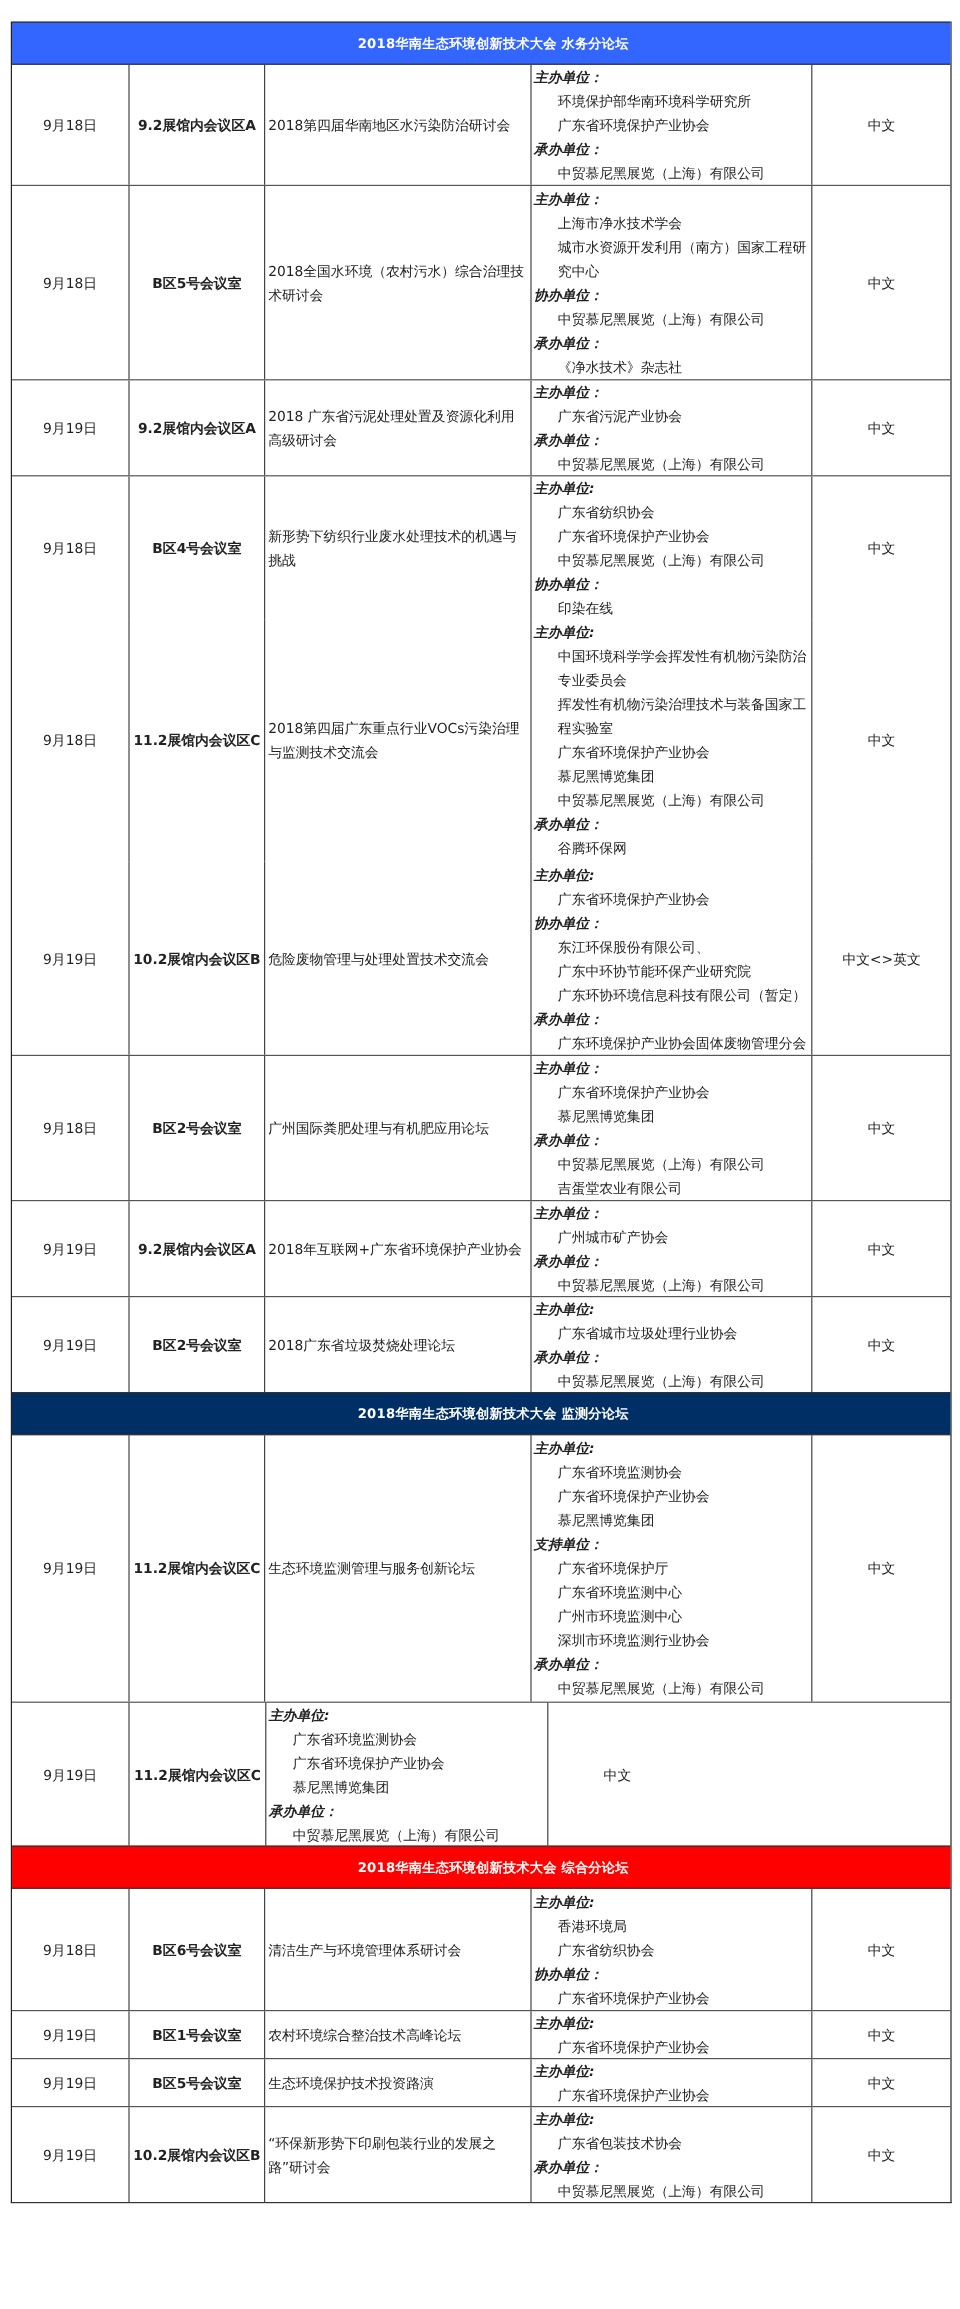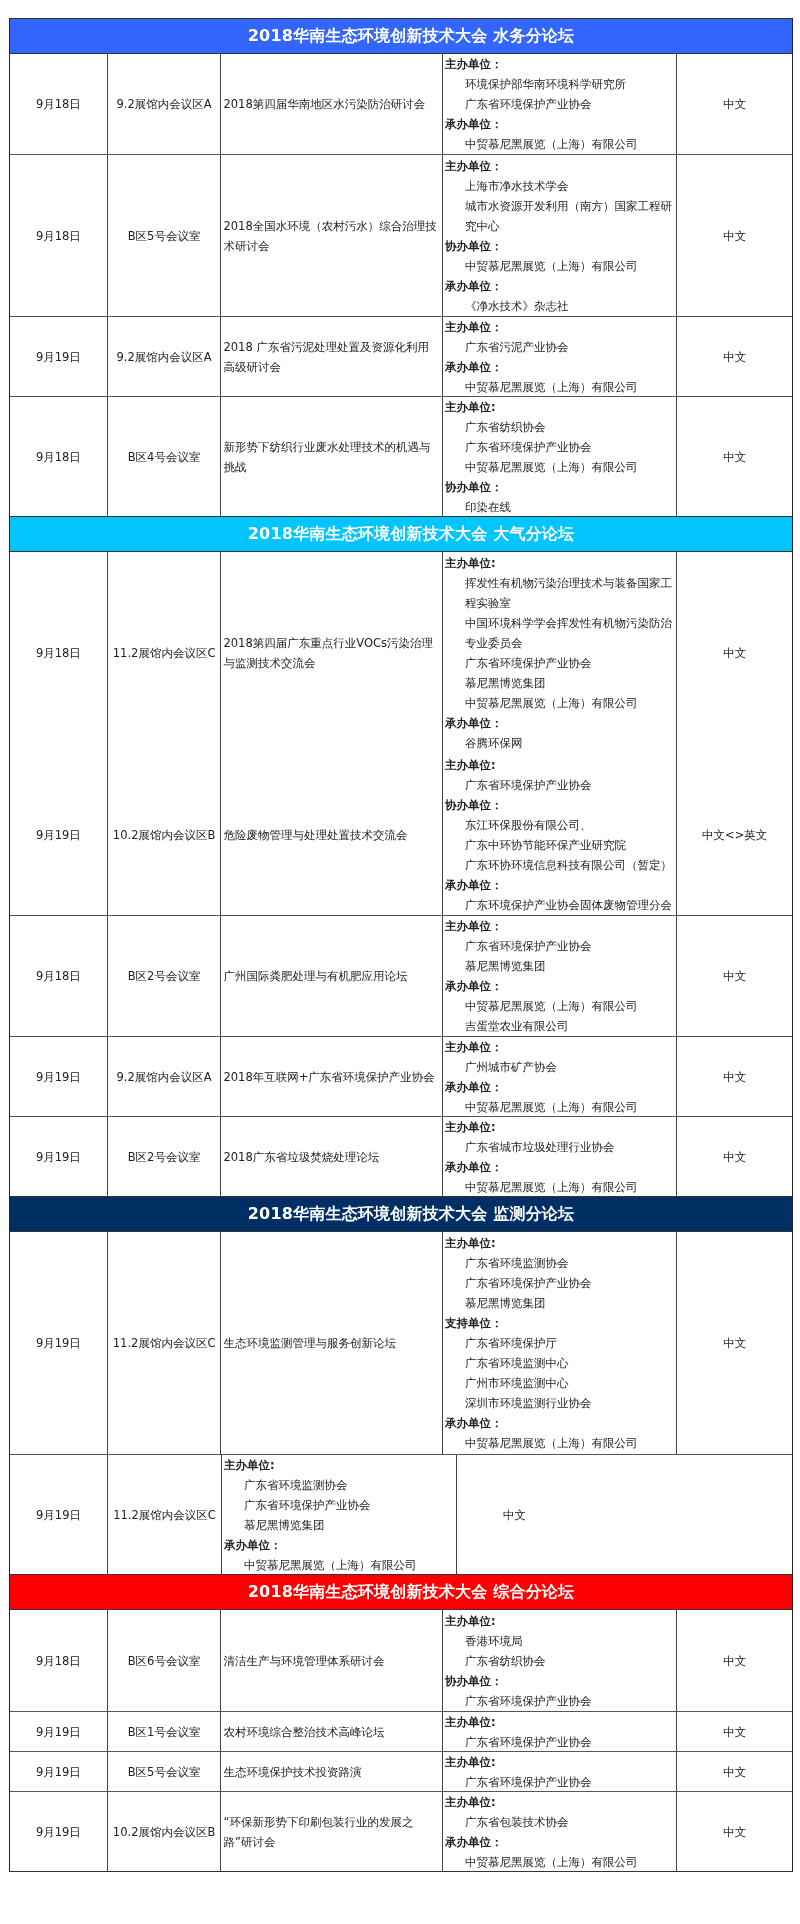--- a/index.html
+++ b/index.html
@@ -1,29 +1,29 @@
 <!DOCTYPE html>
 <html><head>
 <meta charset="utf-8">
 <style>
   * { box-sizing: border-box; margin: 0; padding: 0; }
   html, body { width: 800px; height: 1924px; background: #ffffff; overflow: hidden; }
   body { font-family: "DejaVu Sans", "Liberation Sans", sans-serif; color: #222; position: relative; }
   .table { position: absolute; left: 9px; top: 18px; width: 784px; border-left: 1px solid #222; border-right: 1px solid #222; border-bottom: 1px solid #333; }
-  .section-header { height: 36px; display: flex; align-items: center; justify-content: center; color: #fff; font-weight: bold; font-size: 16px; border-top: 1px solid #333; border-bottom: 1px solid #333; letter-spacing: 0.2px; padding-left: 20px; }
+  .section-header { height: 36px; display: flex; align-items: center; justify-content: center; color: #fff; font-weight: bold; font-size: 11px; border-top: 1px solid #333; border-bottom: 1px solid #333; letter-spacing: 0.2px; padding-left: 20px; }
   .row { display: flex; border-top: 1px solid #555; }
   .row:first-of-type { border-top: none; }
   .cell { display: flex; align-items: center; font-size: 11.5px; line-height: 20px; border-right: 1px solid #444; overflow: hidden; }
   .cell:last-child { border-right: none; }
   .c-date { width: 98px; justify-content: center; }
-  .c-venue { width: 114px; justify-content: center; text-align: left; }
+  .c-venue { width: 114px; justify-content: center; text-align: left; font-weight: bold; }
   .c-title { width: 222px; padding: 0 2px; }
   .c-org { width: 235px; padding: 0 2px; flex-direction: column; align-items: flex-start; justify-content: center; }
   .c-lang { width: 115px; justify-content: center; }
-  .org-line { white-space: nowrap; }
+  .org-line { white-space: nowrap; font-style: italic; }
   .org-label { font-weight: bold; }
   .org-entry { white-space: normal; word-break: break-all; margin-left: 20px; }
 </style>
 </head>
 <body>
 
 <div class="table" id="schedule-table">
     <div class="section-header" style="background: rgb(51, 102, 255);">2018华南生态环境创新技术大会  水务分论坛</div>
     <div class="row" style="height: 100px; border-top: none;">
       <div class="cell c-date">
@@ -104,35 +104,34 @@
         <div class="org-entry">广东省纺织协会</div>
         <div class="org-entry">广东省环境保护产业协会</div>
         <div class="org-entry">中贸慕尼黑展览（上海）有限公司</div>
         <div class="org-line org-label">协办单位：</div>
         <div class="org-entry">印染在线</div>
       </div>
       <div class="cell c-lang">
         <span>中文</span>
       </div>
     </div>
-    <div class="section-header" style="background: rgb(0, 197, 255);">2018华南生态环境创新技术大会  大气分论坛</div>
     <div class="row" style="height: 202px; border-top: none;">
       <div class="cell c-date">
         <span>9月18日</span>
       </div>
       <div class="cell c-venue">
         <span>11.2展馆内会议区C</span>
       </div>
       <div class="cell c-title">
         <span>2018第四届广东重点行业VOCs污染治理与监测技术交流会</span>
       </div>
       <div class="cell c-org">
         <div class="org-line org-label">主办单位:</div>
+        <div class="org-entry">中国环境科学学会挥发性有机物污染防治专业委员会</div>
         <div class="org-entry">挥发性有机物污染治理技术与装备国家工程实验室</div>
-        <div class="org-entry">中国环境科学学会挥发性有机物污染防治专业委员会</div>
         <div class="org-entry">广东省环境保护产业协会</div>
         <div class="org-entry">慕尼黑博览集团</div>
         <div class="org-entry">中贸慕尼黑展览（上海）有限公司</div>
         <div class="org-line org-label">承办单位：</div>
         <div class="org-entry">谷腾环保网</div>
       </div>
       <div class="cell c-lang">
         <span>中文</span>
       </div>
     </div>

